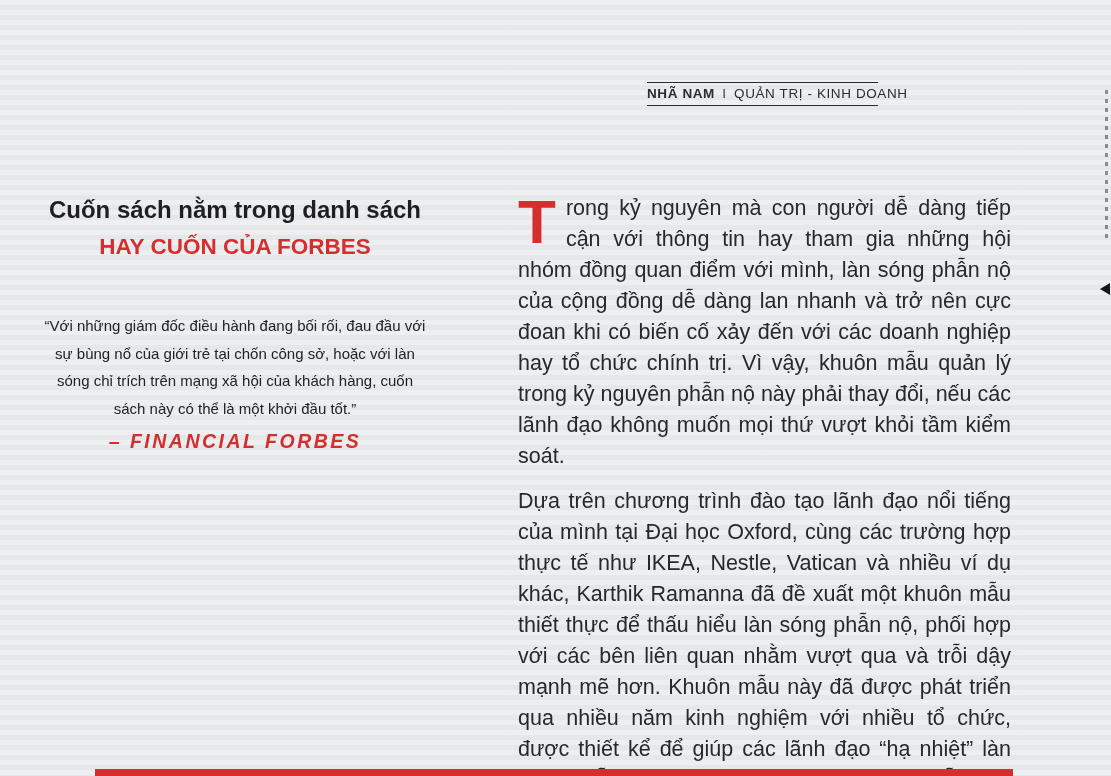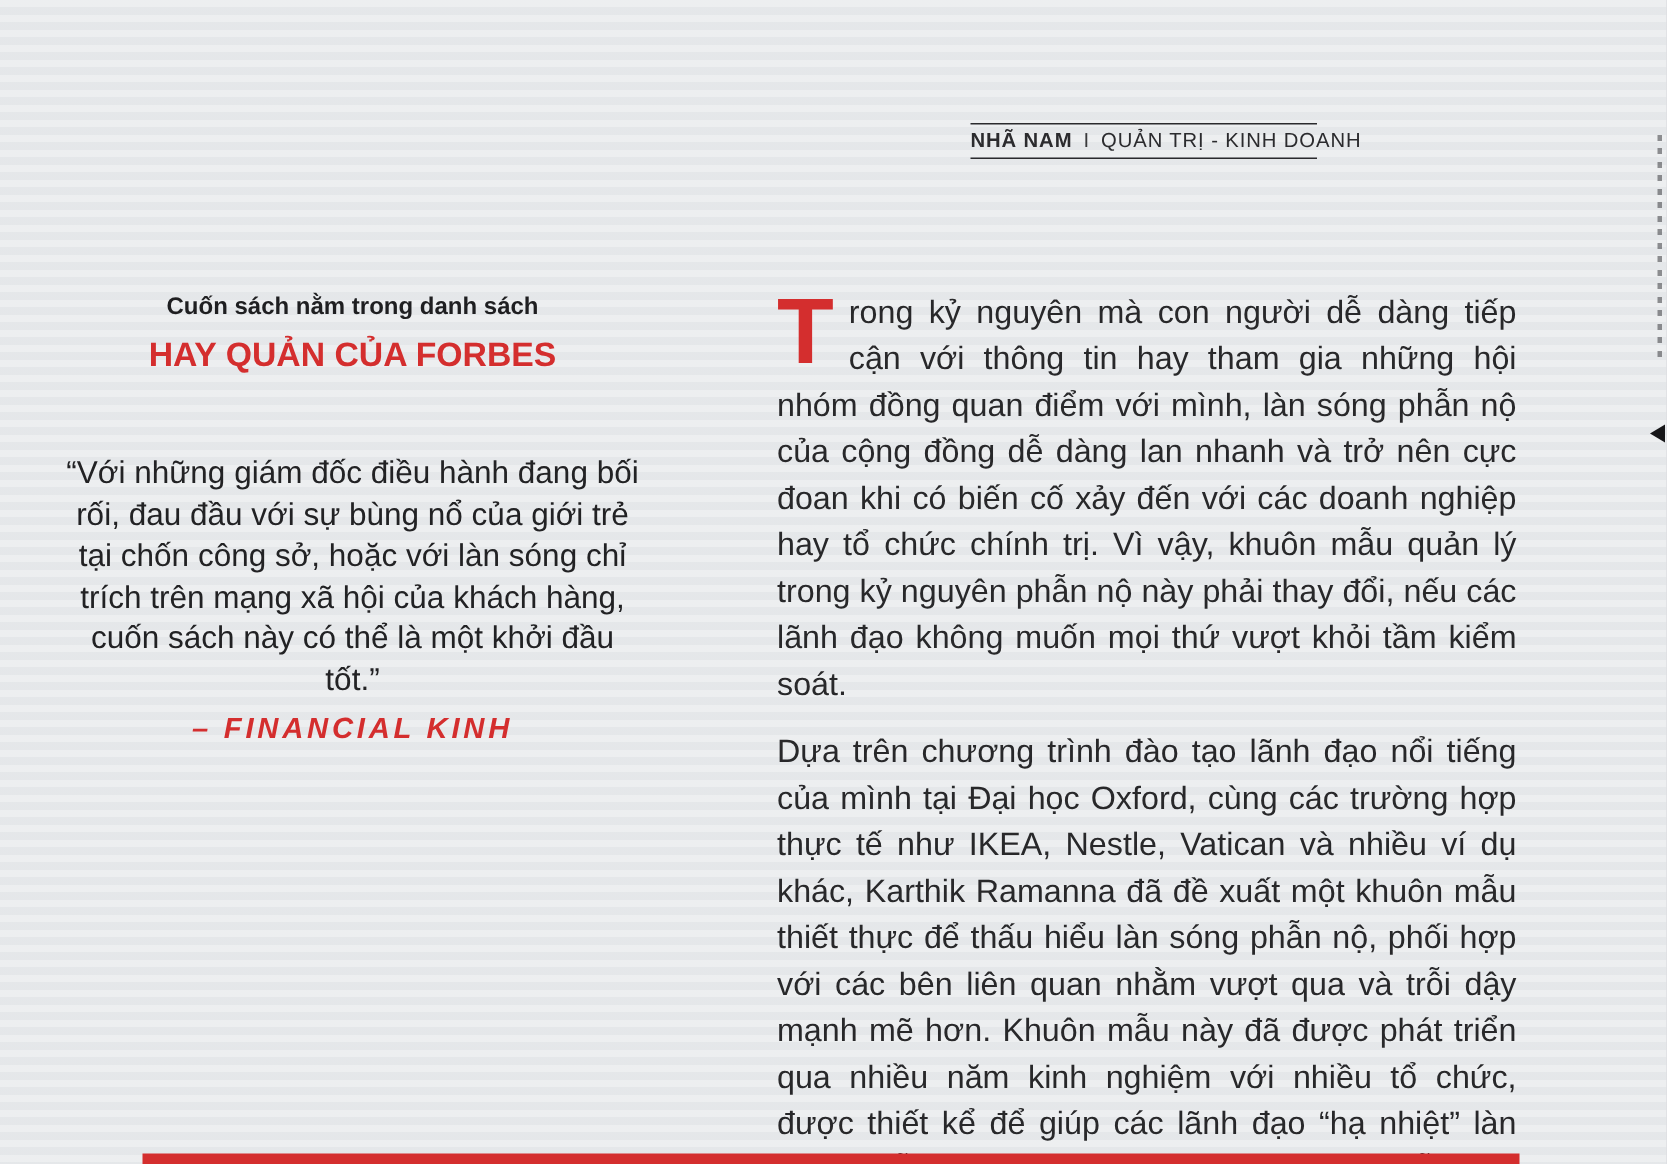--- a/index.html
+++ b/index.html
@@ -42,34 +42,34 @@
   
   .left-col {
     position: absolute;
     top: 196px;
     left: 42px;
     width: 386px;
     text-align: center;
   }
   .intro-line {
     font-weight: 700;
-    font-size: 16px;
+    font-size: 24px;
     color: #1f1f21;
     margin-bottom: 9px;
   }
   .headline {
     color: #d42e2e;
     font-weight: 700;
     font-size: 22.5px;
     line-height: 27px;
   }
   .headline .brand { }
   .quote {
     margin-top: 52px;
-    font-size: 21px;
+    font-size: 15px;
     line-height: 27.5px;
     color: #222224;
   }
   .attribution {
     margin-top: 8px;
     color: #d42e2e;
     font-weight: 700;
     font-style: italic;
     font-size: 19.5px;
     letter-spacing: 2.5px;
@@ -137,24 +137,24 @@
 
   <div class="imprint">
     <span class="pub">NHÃ NAM</span>
     <span class="sep">I</span>
     <span class="cat">QUẢN TRỊ - KINH DOANH</span>
   </div>
 
   <div class="left-col">
     <div class="intro-line">Cuốn sách nằm trong danh sách</div>
     <div class="headline">
-      <div><span>HAY QUẢN CỦA </span><span class="brand">FORBES</span></div>
+      <div><span>HAY CUỐN CỦA </span><span class="brand">FORBES</span></div>
     </div>
     <div class="quote">“Với những giám đốc điều hành đang bối rối, đau đầu với sự bùng nổ của giới trẻ tại chốn công sở, hoặc với làn sóng chỉ trích trên mạng xã hội của khách hàng, cuốn sách này có thể là một khởi đầu tốt.”</div>
-    <div class="attribution">– FINANCIAL KINH</div>
+    <div class="attribution">– FINANCIAL FORBES</div>
   </div>
 
   <div class="right-col">
     <p><span class="dropcap">T</span><span>rong kỷ nguyên mà con người dễ dàng tiếp cận với thông tin hay tham gia những hội nhóm đồng quan điểm với mình, làn sóng phẫn nộ của cộng đồng dễ dàng lan nhanh và trở nên cực đoan khi có biến cố xảy đến với các doanh nghiệp hay tổ chức chính trị. Vì vậy, khuôn mẫu quản lý trong kỷ nguyên phẫn nộ này phải thay đổi, nếu các lãnh đạo không muốn mọi thứ vượt khỏi tầm kiểm soát.</span></p>
     <p>Dựa trên chương trình đào tạo lãnh đạo nổi tiếng của mình tại Đại học Oxford, cùng các trường hợp thực tế như IKEA, Nestle, Vatican và nhiều ví dụ khác, Karthik Ramanna đã đề xuất một khuôn mẫu thiết thực để thấu hiểu làn sóng phẫn nộ, phối hợp với các bên liên quan nhằm vượt qua và trỗi dậy mạnh mẽ hơn. Khuôn mẫu này đã được phát triển qua nhiều năm kinh nghiệm với nhiều tổ chức, được thiết kể để giúp các lãnh đạo “hạ nhiệt” làn sóng phẫn nộ, phân tích nguyên nhân gốc rễ, phát triển và thiết lập phản hồi phù hợp với tình huống, cũng như xây dựng khả năng phục hồi cho tập thể tổ chức.</p>
   </div>
 
   <div class="edge-dashes"></div>
   <div class="edge-mark"></div>
   <div class="bottom-band"></div>

